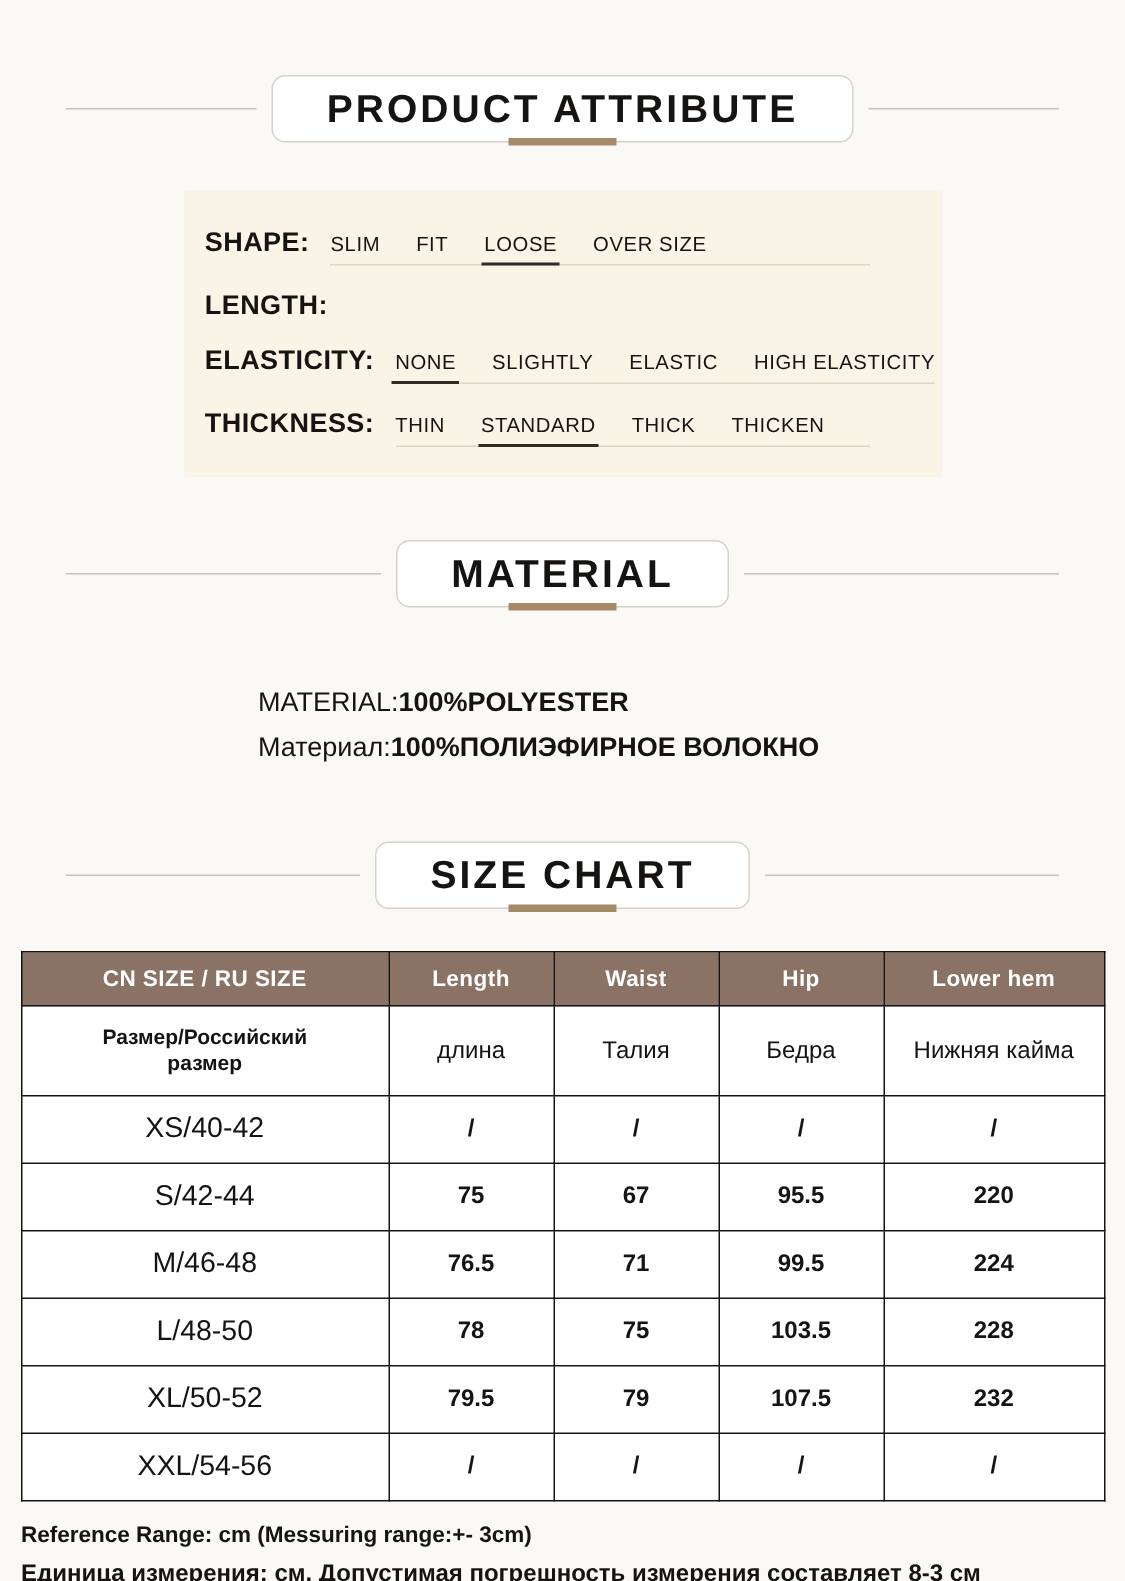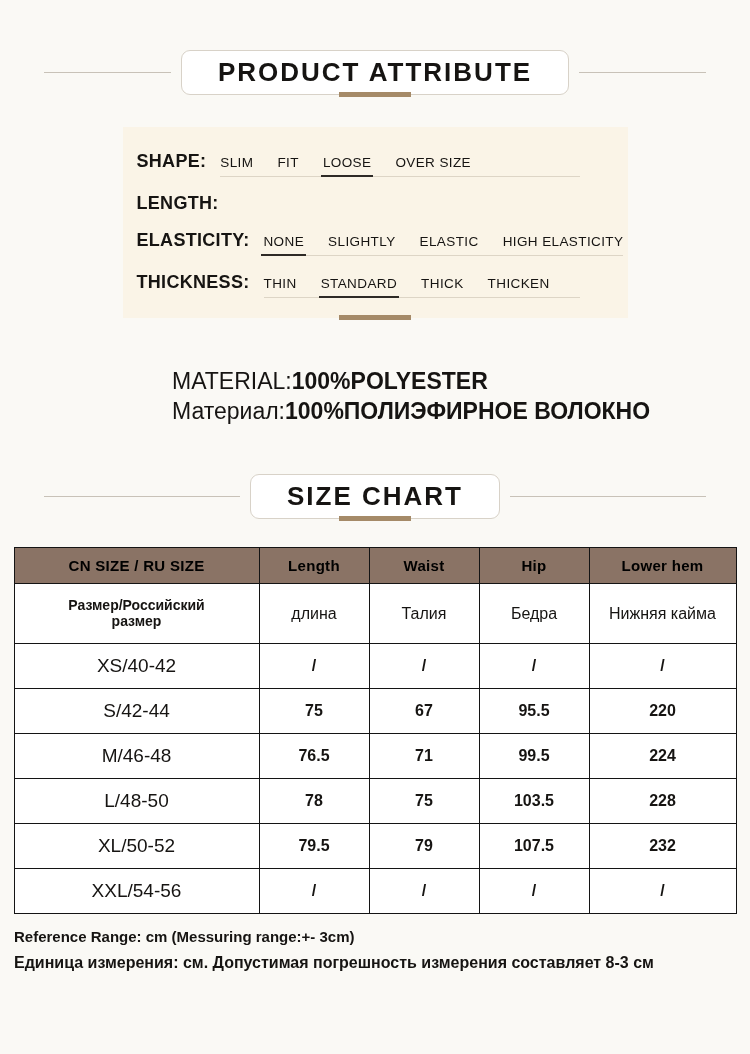--- a/index.html
+++ b/index.html
@@ -37,30 +37,30 @@
   .attr-options::after { content:""; position:absolute; left:0; right:0; bottom:0; height:1px; background:#ddd5c6; }
   .attr-option { font-size:13.5px; letter-spacing:0.4px; position:relative; white-space:nowrap; }
   .attr-option.selected::after {
     content:""; position:absolute; left:-2px; right:-2px; bottom:-7px; height:2px;
     background:var(--selected-underline, #2e2a26); z-index:1;
   }
 
   
   .mt-material { margin-top:42px; }
   .material-block { margin:46px 0 0 172px; }
-  .material-line { font-size:23px; line-height:30px; }
+  .material-line { font-size:18px; line-height:30px; }
   .material-label { font-weight:400; }
   .material-value { font-weight:700; }
 
   
   .mt-size { margin-top:48px; }
   .size-table { width:722px; margin:26px auto 0; border-collapse:collapse; table-layout:fixed; }
   .size-table th, .size-table td { border:1px solid #141414; text-align:center; vertical-align:middle; padding:0 2px; background:#fff; }
   col.col-size { width:245px; } col.col-num { width:110px; } col.col-last { width:147px; }
-  .head-en th { background:var(--table-header-bg, #8a7365); color:#000000; font-size:15px; font-weight:700; height:36px; letter-spacing:0.3px; }
+  .head-en th { background:var(--table-header-bg, #8a7365); color:#ffffff; font-size:15px; font-weight:700; height:36px; letter-spacing:0.3px; }
   .head-ru td { height:60px; font-size:16px; font-weight:400; }
   .ru-first-inner { display:inline-block; max-width:165px; font-size:14px; font-weight:700; line-height:1.15; }
   .size-table tbody td { height:45px; font-size:16px; font-weight:700; }
   .size-table tbody td.size-cell { font-size:19px; font-weight:400; }
 
   
   .footnotes { margin:14px 0 0 14px; }
   .footnote { font-weight:700; }
   .footnote-1 { font-size:15px; }
   .footnote-2 { font-size:16px; margin-top:9px; }
@@ -105,20 +105,27 @@
         <div class="attr-label">THICKNESS:</div>
         <div class="attr-options">
           <span class="attr-option">THIN</span>
           <span class="attr-option selected">STANDARD</span>
           <span class="attr-option">THICK</span>
           <span class="attr-option">THICKEN</span>
         </div>
       </div>
     </div>
 
+  <header class="section-header mt-material">
+    <span class="hline"></span>
+    <div class="title-box">
+      <span class="title-text">MATERIAL</span>
+    </div>
+    <span class="hline"></span>
+  </header>
   <div class="title-accent"></div>
 
   <div class="material-block" id="material-lines">
       <div class="material-line"><span class="material-label">MATERIAL:</span><span class="material-value">100%POLYESTER</span></div>
       <div class="material-line"><span class="material-label">Материал:</span><span class="material-value">100%ПОЛИЭФИРНОЕ ВОЛОКНО</span></div>
     </div>
 
   <header class="section-header mt-size">
     <span class="hline"></span>
     <div class="title-box">

